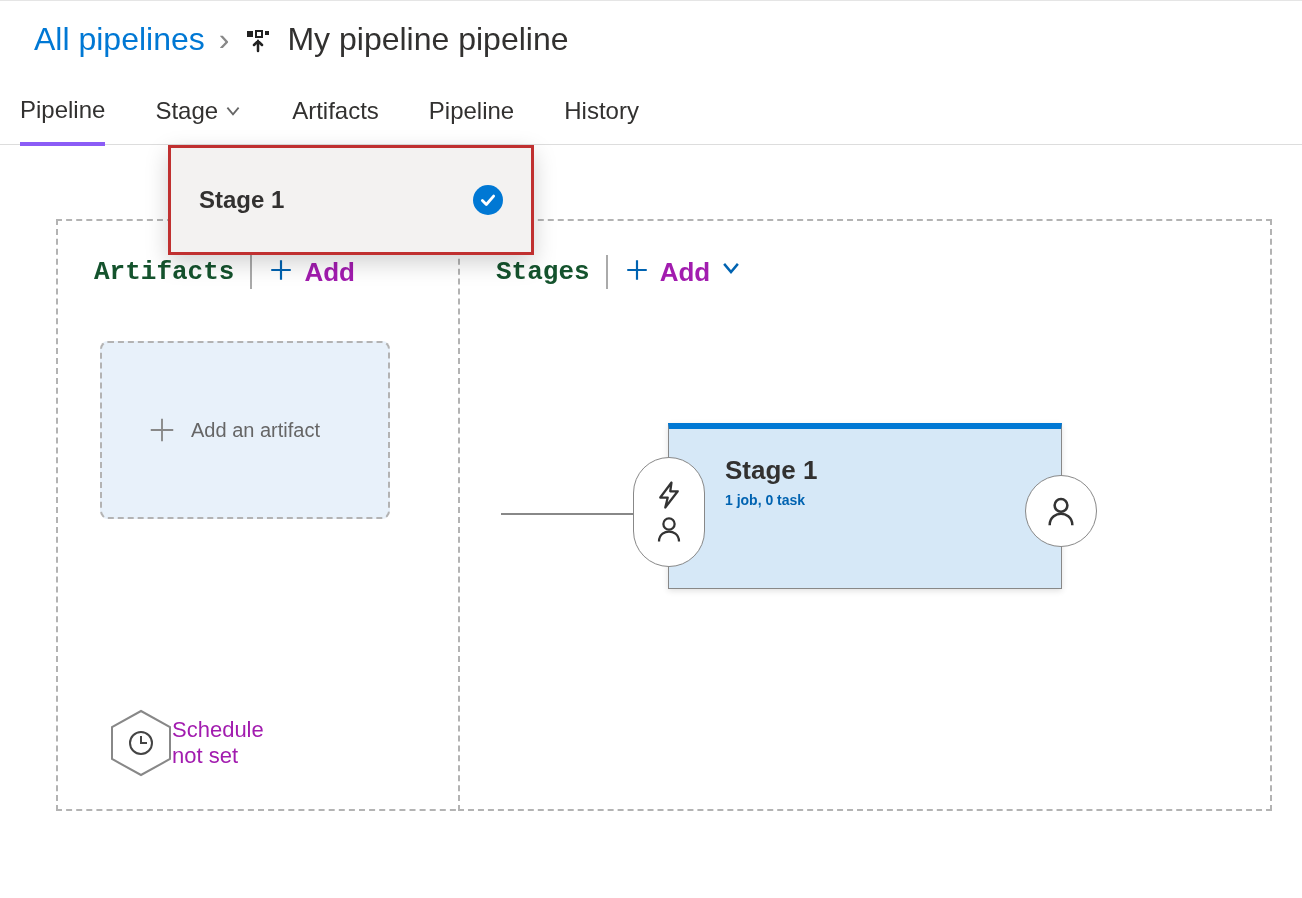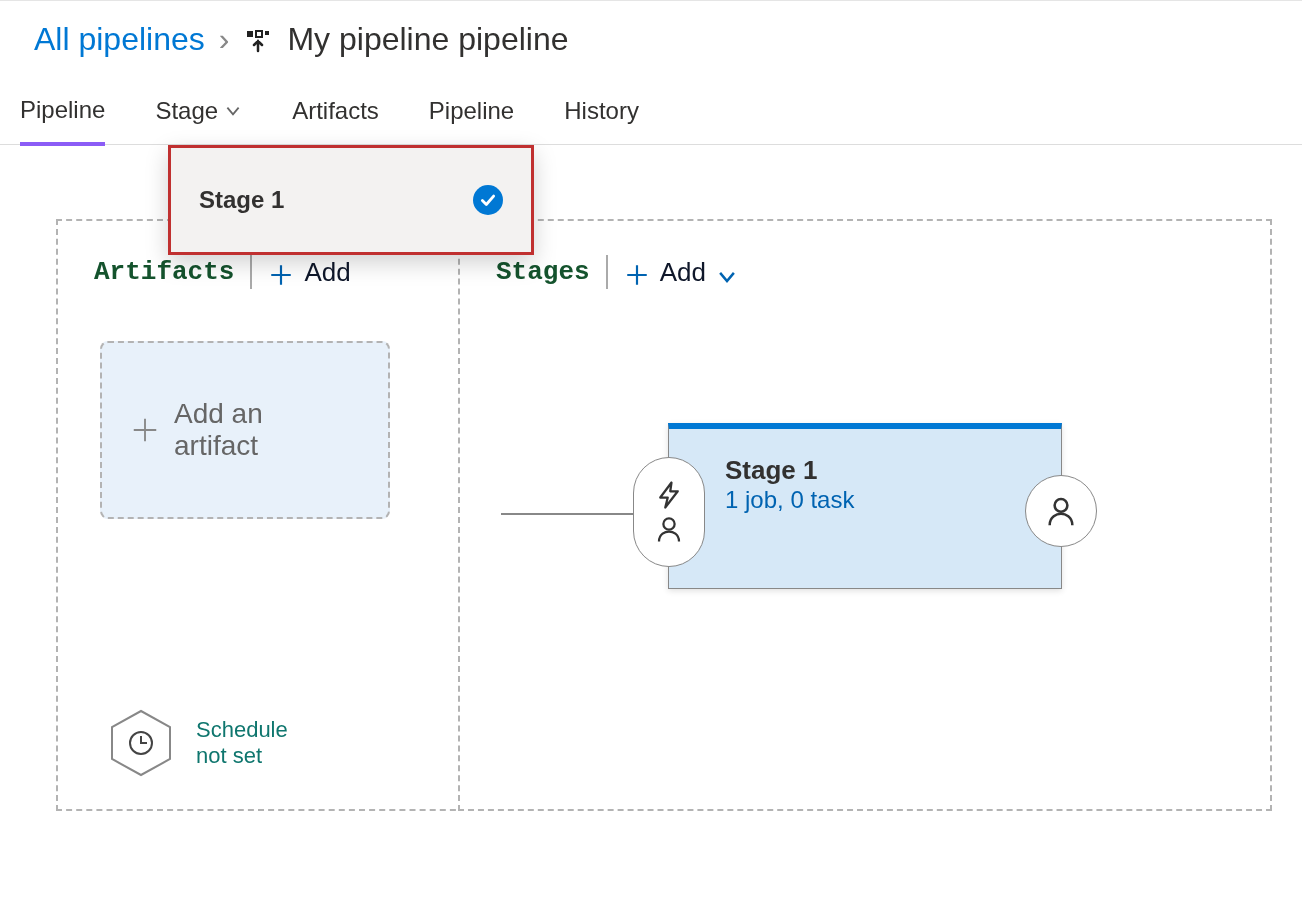--- a/index.html
+++ b/index.html
@@ -54,59 +54,59 @@
   .col-stages   { left:424px; top:74px; width:814px; height:592px; }
   .col-header{
     display:flex;align-items:center;
     padding:34px 36px 0 36px;
     gap:16px;
     font-size:26px;
   }
   .col-title{font-weight:600;color:#14532d;font-family:Liberation Mono, monospace;}
   .vline{width:2px;height:34px;background:#aaa;}
   .add-btn{
-    display:flex;align-items:flex-end;gap:10px;
-    color:#0f172a;font-size:26px;font-weight:400;
+    display:flex;align-items:flex-start;gap:10px;
+    color:#a21caf;font-size:26px;font-weight:700;
   }
 
   
   .add-artifact{
     position:absolute;left:42px;top:120px;
     width:290px;height:178px;
     border:2px dashed #b3b3b3;border-radius:8px;
     background:#e8f1fa;
     display:flex;align-items:center;gap:14px;
-    padding-left:28px;
-    color:#666;font-size:28px;
+    padding-left:45px;
+    color:#666;font-size:20px;
   }
   .plus{color:#666;}
 
   
   .schedule{
     position:absolute;left:52px;bottom:32px;
-    display:flex;align-items:center;gap:24px;
-    color:#0f766e;font-size:22px;justify-content:flex-end;
+    display:flex;align-items:center;
+    color:#a21caf;font-size:22px;justify-content:flex-end;
   }
   .hex{
     width:62px;height:68px;position:relative;
     display:flex;align-items:center;justify-content:center;
   }
 
   
   .stage-card{
     position:absolute;left:208px;top:202px;
     width:394px;height:166px;
     background:#d6e8f7;
     border:1px solid #888;
     border-top:6px solid #0078d4;
     box-shadow:0 2px 6px rgba(0,0,0,.12);
     padding:26px 30px 0 56px;
   }
   .stage-name{font-size:26px;font-weight:600;}
-  .stage-detail{color:#0063b1;font-size:24px;}
+  .stage-detail{color:#0063b1;font-size:14px;margin-top:6px;font-weight:bold;}
   .pill{
     position:absolute;background:#fff;border:1px solid #888;
     display:flex;flex-direction:column;align-items:center;justify-content:center;
     gap:4px;
   }
   .left-pill{
     left:-36px;top:28px;width:72px;height:110px;
     border-radius:36px;
   }
   .right-pill{

